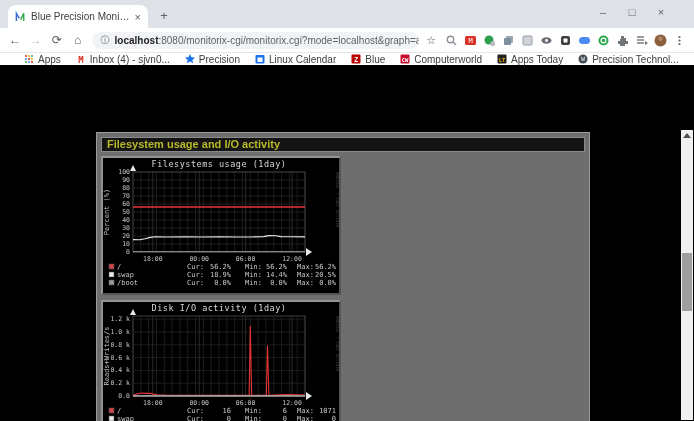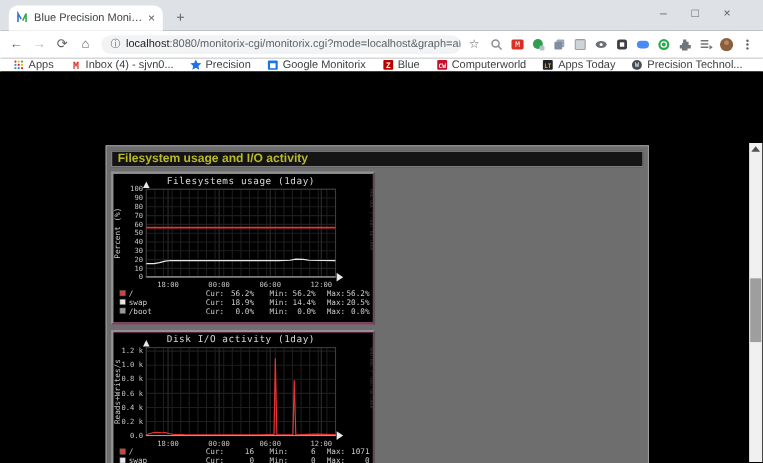--- a/index.html
+++ b/index.html
@@ -19,26 +19,26 @@
   .wc{width:10px;text-align:center;}
   .toolbar{position:absolute;left:0;top:28px;right:0;height:25px;background:#fff;
            display:flex;align-items:center;gap:7px;padding:0 8px;box-sizing:border-box;
            border-bottom:1px solid #e4e6e8;}
   .navico{font-size:12px;color:#5f6368;width:14px;text-align:center;}
   .navico.fwd{color:#b8bcc1;}
   .omnibox{width:330px;height:17px;border-radius:9px;background:#f1f3f4;display:flex;
            align-items:center;gap:5px;padding:0 9px;box-sizing:border-box;overflow:hidden;}
   .omni-info{font-size:9px;color:#5f6368;}
   .omni-url{font-size:10px;color:#5f6368;white-space:nowrap;}
-  .omni-url b{color:#202124;font-weight:normal;}
+  .omni-url b{color:#202124;font-weight:bold;}
   .star{font-size:11px;color:#5f6368;}
   .exticons{display:flex;align-items:center;gap:6px;margin-left:2px;}
   .exticons .xi{width:13px;height:13px;display:inline-flex;align-items:center;justify-content:center;}
   .bookbar{position:absolute;left:0;top:53px;right:0;height:12px;background:#fff;
-           display:flex;align-items:center;padding:0 12px;box-sizing:border-box;font-size:10px;color:#3c4043;}
+           display:flex;align-items:center;padding:0 24px;box-sizing:border-box;font-size:10px;color:#3c4043;}
   .bmk{display:flex;align-items:center;gap:4px;margin-right:15px;white-space:nowrap;}
   .bmk .bi{width:10px;height:10px;display:inline-flex;align-items:center;justify-content:center;flex:0 0 auto;}
   .bookbar .spacer{flex:1;}
   .vdiv{width:1px;height:10px;background:#dadce0;margin-right:8px;}
   .folder{width:11px;height:8px;background:#5f6368;border-radius:1px;position:relative;margin-right:4px;}
   .folder:before{content:"";position:absolute;left:0;top:-2px;width:5px;height:2px;background:#5f6368;border-radius:1px 1px 0 0;}
   
   .content{position:absolute;left:0;top:65px;right:0;bottom:0;background:#000;}
   .scrollbar{position:absolute;right:1px;top:65px;bottom:1px;width:12px;background:#f0f0f0;}
   .sb-up{position:absolute;top:3px;left:2px;width:0;height:0;border-left:4px solid transparent;
@@ -202,21 +202,21 @@
         </span>
         <span>Precision</span>
       </span>
       <span class="bmk">
         <span class="bi">
           <svg width="10" height="10" viewBox="0 0 10 10">
             <rect x="0.5" y="1" width="9" height="8.5" rx="1" fill="#1a73e8"></rect>
             <rect x="2.5" y="3.5" width="5" height="4.5" fill="#fff"></rect>
           </svg>
         </span>
-        <span>Google Monitorix</span>
+        <span>Linux Calendar</span>
       </span>
       <span class="bmk">
         <span class="bi">
           <svg width="10" height="10" viewBox="0 0 10 10">
             <rect x="0.5" y="0.5" width="9" height="9" rx="1" fill="#b00"></rect>
             <text x="5" y="7.8" font-size="7" fill="#fff" text-anchor="middle" font-family="Liberation Sans" font-weight="bold">Z</text>
           </svg>
         </span>
         <span>Blue</span>
       </span>

